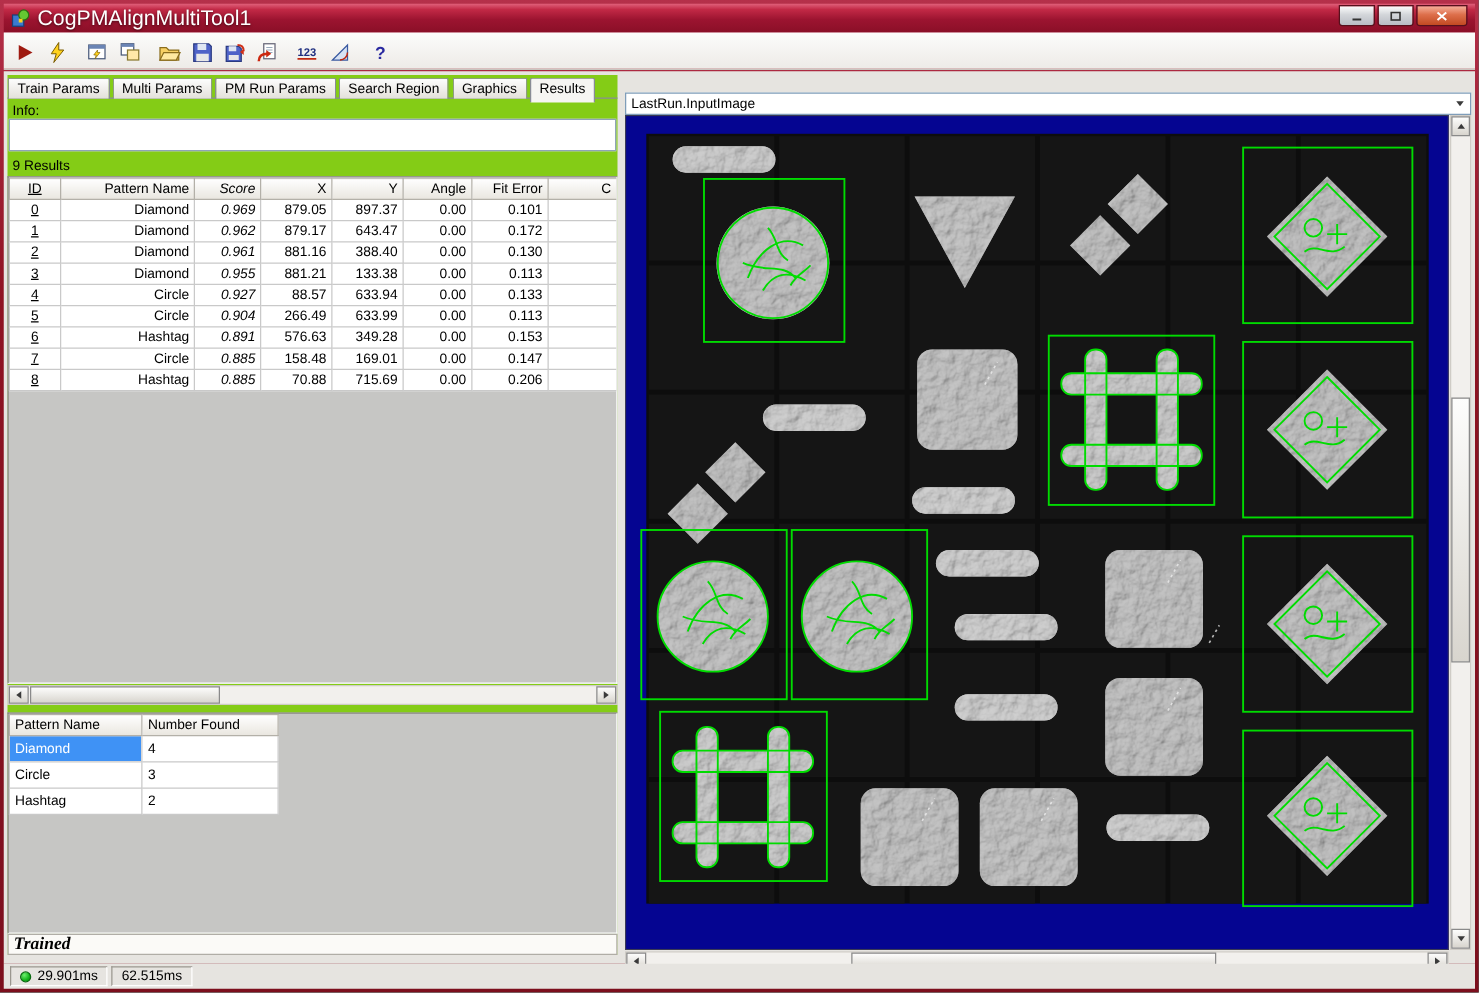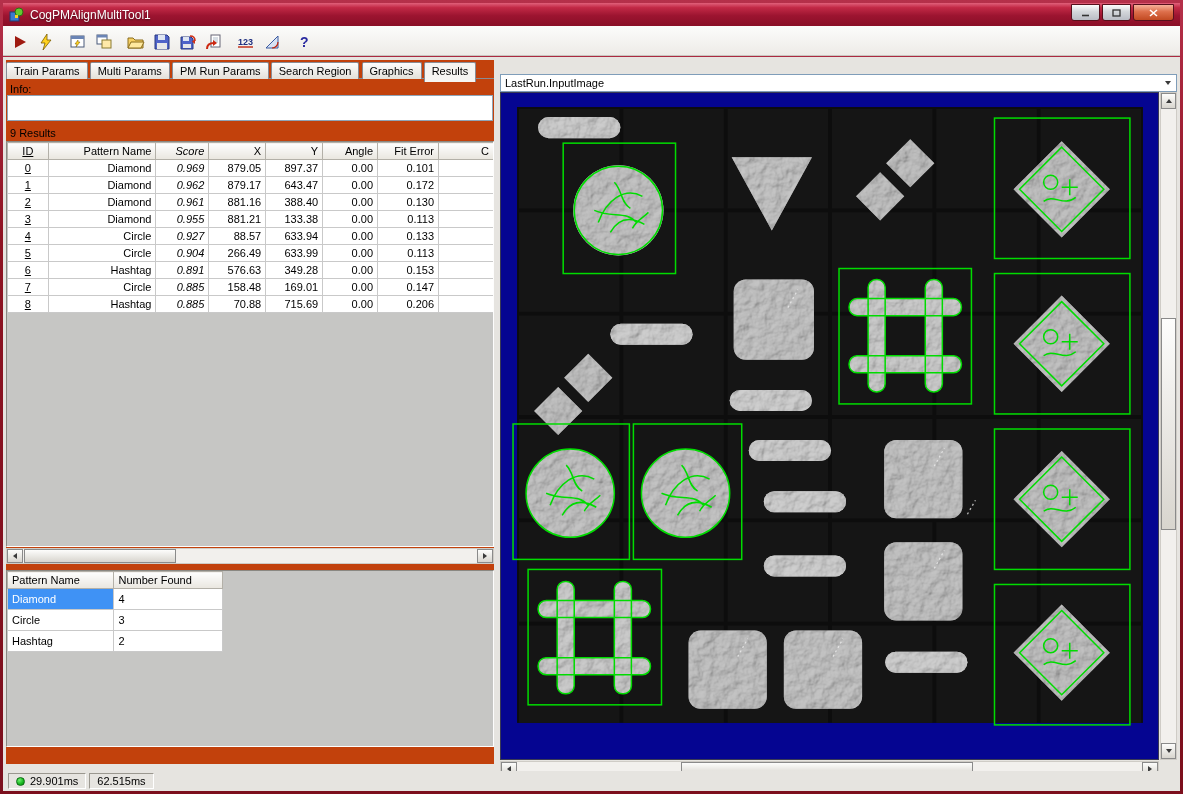--- a/index.html
+++ b/index.html
@@ -6,38 +6,38 @@
   html,body { background:#555; }
   body { font-family:"Liberation Sans", sans-serif; font-size:11px; color:#000; }
 
   .window { position:relative; width:1183px; height:794px;
             background:linear-gradient(180deg,#b5304a,#8e1322 30%,#7c0f1d); overflow:hidden; }
 
   
   .titlebar { position:absolute; top:3px; left:3px; right:3px; height:23px;
               background:linear-gradient(180deg,#e0607a 0%,#c22946 20%,#9c1430 55%,#8a0f27 100%);
               display:flex; align-items:center; padding:0 6px; }
-  .title-text { color:#fff; font-size:12px; margin-left:6px; text-shadow:0 1px 2px rgba(0,0,0,.55); }
+  .title-text { color:#fff; font-size:17px; margin-left:6px; text-shadow:0 1px 2px rgba(0,0,0,.55); }
   .winbtns { margin-left:auto; display:flex; gap:2px; align-items:flex-start; height:100%; }
   .wbtn { width:29px; height:17px; margin-top:1px; border:1px solid #57101c; border-radius:0 0 3px 3px;
           background:linear-gradient(180deg,#fdfdfd,#d3d6da 45%,#b9bcc4); display:flex; align-items:center; justify-content:center; }
   .wbtn.close { width:41px; background:linear-gradient(180deg,#f6b09a,#dd6f4b 45%,#c24a22); }
 
   
   .toolbar { position:absolute; top:26px; left:3px; right:3px; height:30px;
              background:linear-gradient(180deg,#fcfcfb,#edebe7); border-bottom:1px solid #c9c6c0;
              display:flex; align-items:flex-end; padding:0 4px; }
   .tbtn { width:26px; height:26px; display:flex; align-items:center; justify-content:center; }
   .tsep { width:6px; }
 
   
   .content { position:absolute; top:57px; left:3px; right:3px; bottom:23px; background:#e6e4e0; }
 
   
-  .left-panel { position:absolute; left:3px; top:3px; width:488px; height:704px; background:#c2410c; }
+  .left-panel { position:absolute; left:3px; top:3px; width:488px; height:704px; background:#84cc16; }
   .tab-strip { position:absolute; top:0; left:0; right:0; height:19px; border-bottom:1px solid #898c95; }
   .tab { display:inline-block; height:17px; line-height:16px; padding:0 7px; margin-top:2px; margin-right:-1px;
          border:1px solid #898c95; border-bottom:none; border-radius:2px 2px 0 0;
          background:linear-gradient(180deg,#fdfdfd,#e3e0d9); position:relative; }
   .tab.active { height:20px; margin-top:0; background:#f6f5f2; z-index:2; }
   .info-label { position:absolute; top:23px; left:4px; }
   .info-box { position:absolute; top:35px; left:1px; width:486px; height:26px; background:#fff; border:1px solid #8fa4b8; }
   .count-label { position:absolute; top:67px; left:4px; }
 
   .grid-area { position:absolute; top:81px; left:0; width:488px; height:406px; background:#c6c6c4;
@@ -366,20 +366,21 @@
                 <td class="c1">3</td>
               </tr>
               <tr>
                 <td class="c0">Hashtag</td>
                 <td class="c1">2</td>
               </tr>
             </tbody>
         </table>
       </div>
 
+      <div class="trained">Trained</div>
     </div>
 
     <div class="right-panel">
       <div class="img-combo">
         <span>LastRun.InputImage</span>
         <span class="combo-arrow">
             <i class="arr a-d"></i>
           </span>
       </div>
 

